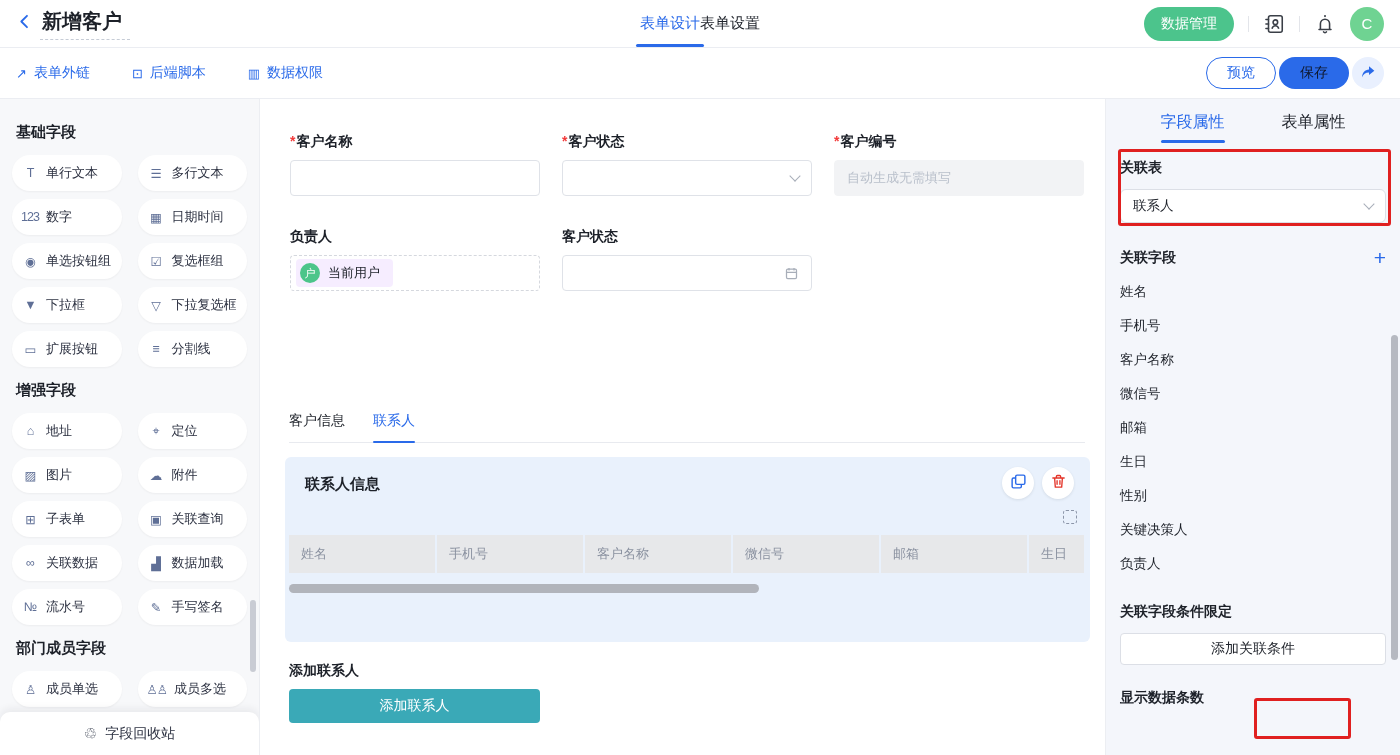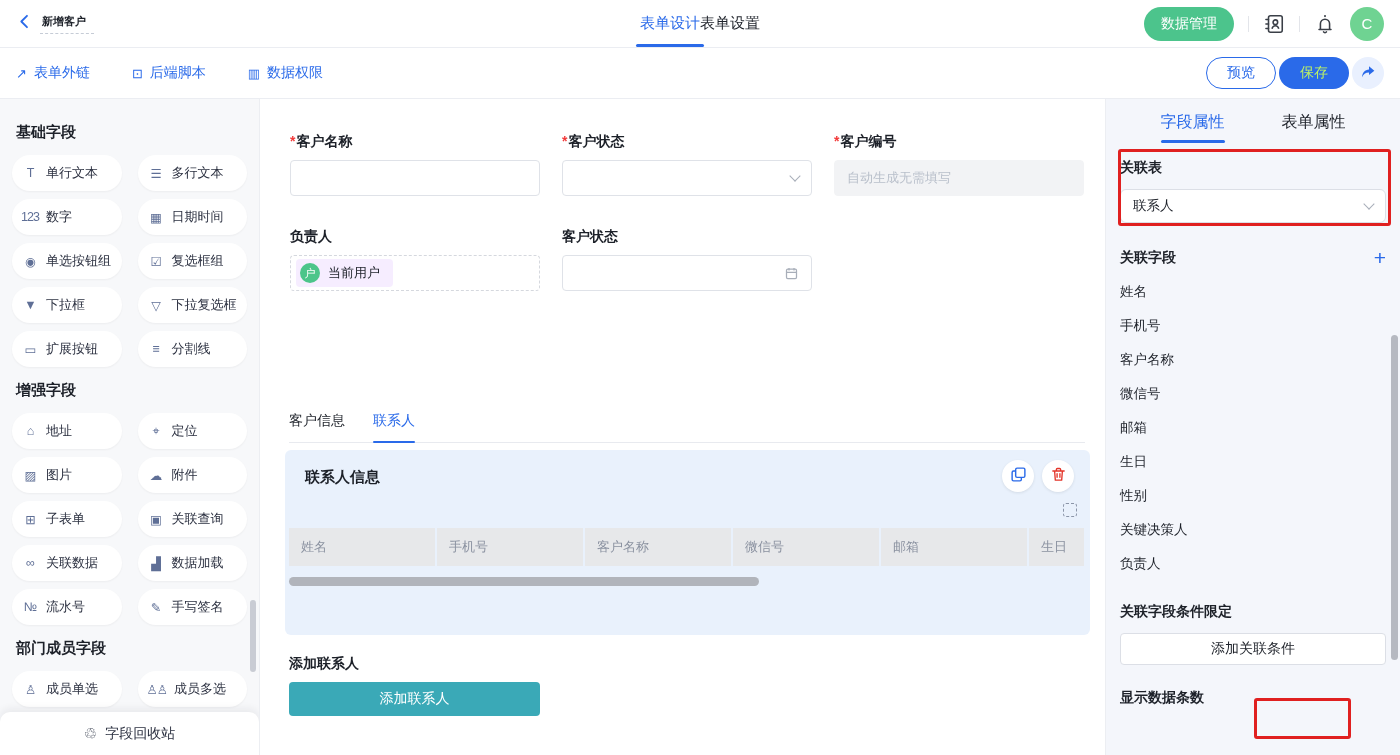--- a/index.html
+++ b/index.html
@@ -2,39 +2,39 @@
 <html><head>
 <meta charset="utf-8">
 <style>
   *{margin:0;padding:0;box-sizing:border-box}
   html,body{background:#fff}
   .page{width:1400px;height:755px;position:relative;font-family:"Liberation Sans",sans-serif;background:#fff;overflow:hidden;color:#1d2129}
 
   
   .topbar{height:48px;border-bottom:1px solid #ebedf2;display:flex;align-items:center;padding:0 16px;position:relative;background:#fff}
   .back-btn{display:flex;align-items:center;cursor:pointer}
-  .page-title{font-size:11px;font-weight:700;color:#1d2129;border-bottom:1.5px dashed #c6ccd6;padding:0 8px 4px 2px;margin-left:7px}
+  .page-title{font-size:20px;font-weight:700;color:#1d2129;border-bottom:1.5px dashed #c6ccd6;padding:0 8px 4px 2px;margin-left:7px}
   .top-tabs{position:absolute;left:50%;transform:translateX(-50%);display:flex;height:100%;align-items:flex-end}
   .top-tab{font-size:15px;color:#1d2129;position:relative;height:100%;display:flex;align-items:center;cursor:pointer}
   .top-tab.active{color:#2a6ae9}
   .top-tab.active::after{content:"";position:absolute;bottom:0;left:-4px;right:-4px;height:3px;background:#2a6ae9;border-radius:2px}
   .top-right{margin-left:auto;display:flex;align-items:center;gap:14px}
   .btn-green{background:#4cc48c;color:#fff;border:none;border-radius:18px;padding:8px 17px;font-size:14px;cursor:pointer}
   .vdiv{width:1px;height:16px;background:#e3e5ea}
   .hicon{display:flex;align-items:center;justify-content:center;cursor:pointer}
   .avatar{width:34px;height:34px;border-radius:50%;background:#6fd392;color:#fff;font-size:15px;display:flex;align-items:center;justify-content:center;cursor:pointer}
 
   
   .subbar{height:51px;border-bottom:1px solid #ebedf2;display:flex;align-items:center;padding:0 16px;background:#fff}
   .sublinks{display:flex;align-items:center}
   .sublink{color:#2a6ae9;font-size:14px;margin-right:42px;display:inline-flex;gap:7px;align-items:center;cursor:pointer}
   .sublink-icon{font-size:13px}
   .subbar-right{margin-left:auto;display:flex;gap:3px;align-items:flex-end}
   .btn-outline{border:1px solid #2a6ae9;color:#2a6ae9;border-radius:16px;padding:6px 20px;font-size:14px;background:#fff;cursor:pointer}
-  .btn-primary{background:#2a6ae9;color:#bef264;border-radius:16px;padding:7px 21px;font-size:14px;border:none;cursor:pointer}
+  .btn-primary{background:#2a6ae9;color:#0f172a;border-radius:16px;padding:7px 21px;font-size:14px;border:none;cursor:pointer}
   .btn-share{width:32px;height:32px;border-radius:50%;background:#e9f0fe;display:flex;align-items:center;justify-content:center;border:none;cursor:pointer}
 
   
   .body{display:flex;height:656px}
 
   
   .sidebar{width:260px;background:#f7f8fa;border-right:1px solid #eceef2;position:relative;overflow:hidden;padding:16px 12px 12px;flex:none}
   .sec{margin-bottom:14px}
   .sec-title{font-size:15px;font-weight:700;color:#1d2129;margin:8px 0 13px 4px}
   .pill-grid{display:grid;grid-template-columns:1fr 1fr;gap:8px 16px}
@@ -56,21 +56,21 @@
   .owner{border:1px dashed #d5d8de;border-radius:4px;height:36px;display:flex;align-items:center;padding:0 5px;background:#fff}
   .tag{background:#f6edff;border-radius:4px;height:28px;display:inline-flex;align-items:center;gap:8px;padding:0 13px 0 4px;font-size:13px;color:#1d2129;cursor:pointer}
   .tag-avatar{width:20px;height:20px;border-radius:50%;background:#4cc58a;color:#fff;font-size:11px;display:flex;align-items:center;justify-content:center}
   .cal-icon{margin-left:auto;flex:none;display:flex}
 
   .canvas-tabs{display:flex;gap:28px;margin:121px 0 0 4px;border-bottom:1px solid #e8eaef}
   .canvas-tab{font-size:14px;color:#1d2129;padding-bottom:12px;position:relative;cursor:pointer}
   .canvas-tab.active{color:#2a6ae9}
   .canvas-tab.active::after{content:"";position:absolute;left:0;right:0;bottom:-1px;height:2.5px;background:#2a6ae9;border-radius:2px}
 
-  .subform-panel{margin-top:7px;width:805px;height:185px;background:#e9f1fc;border-radius:6px;position:relative}
+  .subform-panel{margin-top:14px;width:805px;height:185px;background:#e9f1fc;border-radius:6px;position:relative}
   .panel-title{position:absolute;left:20px;top:18px;font-size:15px;font-weight:700;color:#1d2129}
   .panel-actions{position:absolute;right:16px;top:10px;display:flex;gap:8px}
   .icon-btn{width:32px;height:32px;border-radius:50%;background:#fff;display:flex;align-items:center;justify-content:center;box-shadow:0 1px 3px rgba(31,35,41,.10);border:none;cursor:pointer}
   .dash-icon{position:absolute;right:13px;top:53px;width:14px;height:14px;border:1.6px dashed #8b95a8;border-radius:3px;cursor:pointer}
   .subform-table{position:absolute;left:4px;right:4px;top:78px;display:flex;gap:2px;overflow:hidden}
   .th{flex:0 0 146px;height:38px;background:#e7e8ea;color:#8a91a0;font-size:13px;line-height:38px;padding-left:12px}
   .th:last-child{flex:0 0 55px}
   .hscroll{position:absolute;left:4px;top:127px;width:470px;height:9px;background:#b1b4bb;border-radius:5px;cursor:pointer}
 
   .add-label{margin:20px 0 0 4px;font-size:14px;font-weight:700;color:#1d2129}

